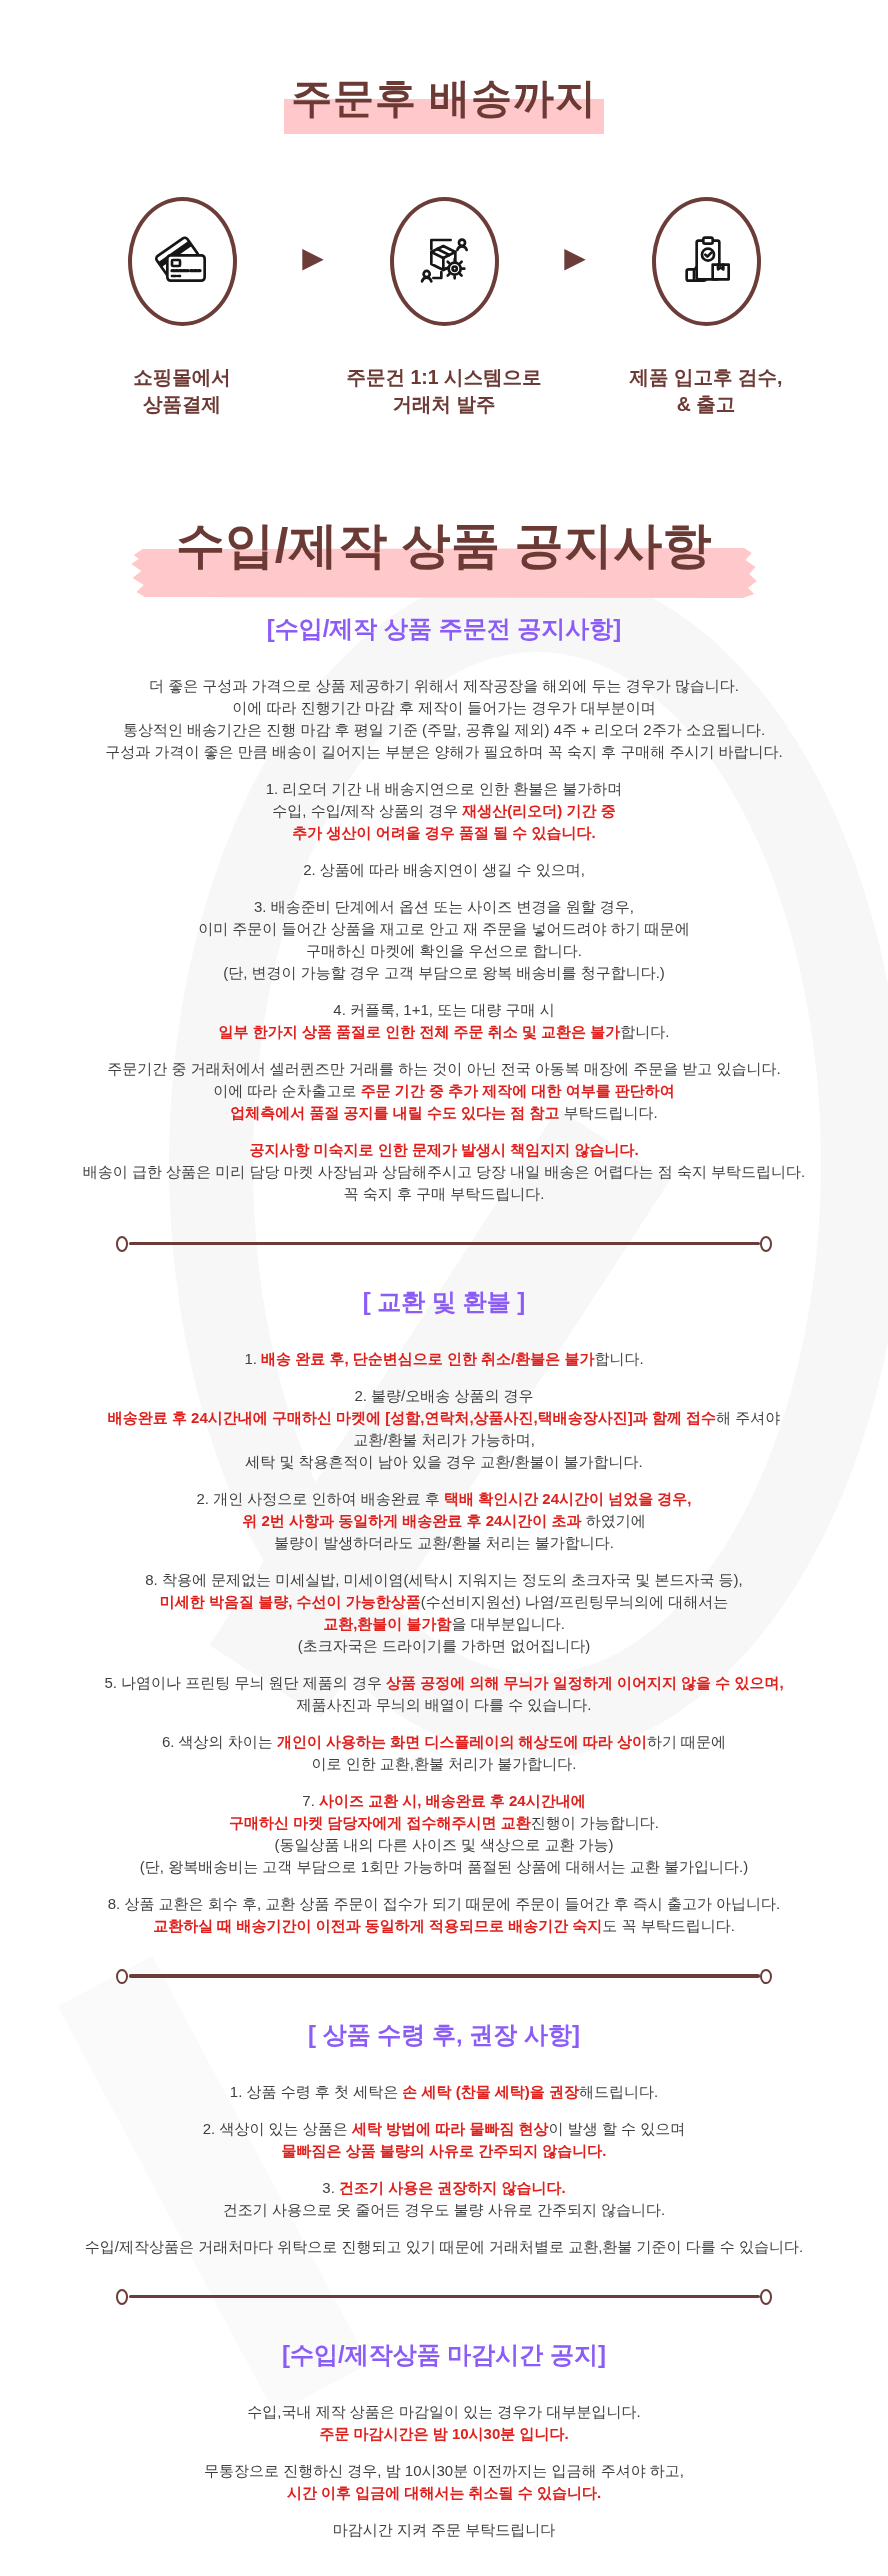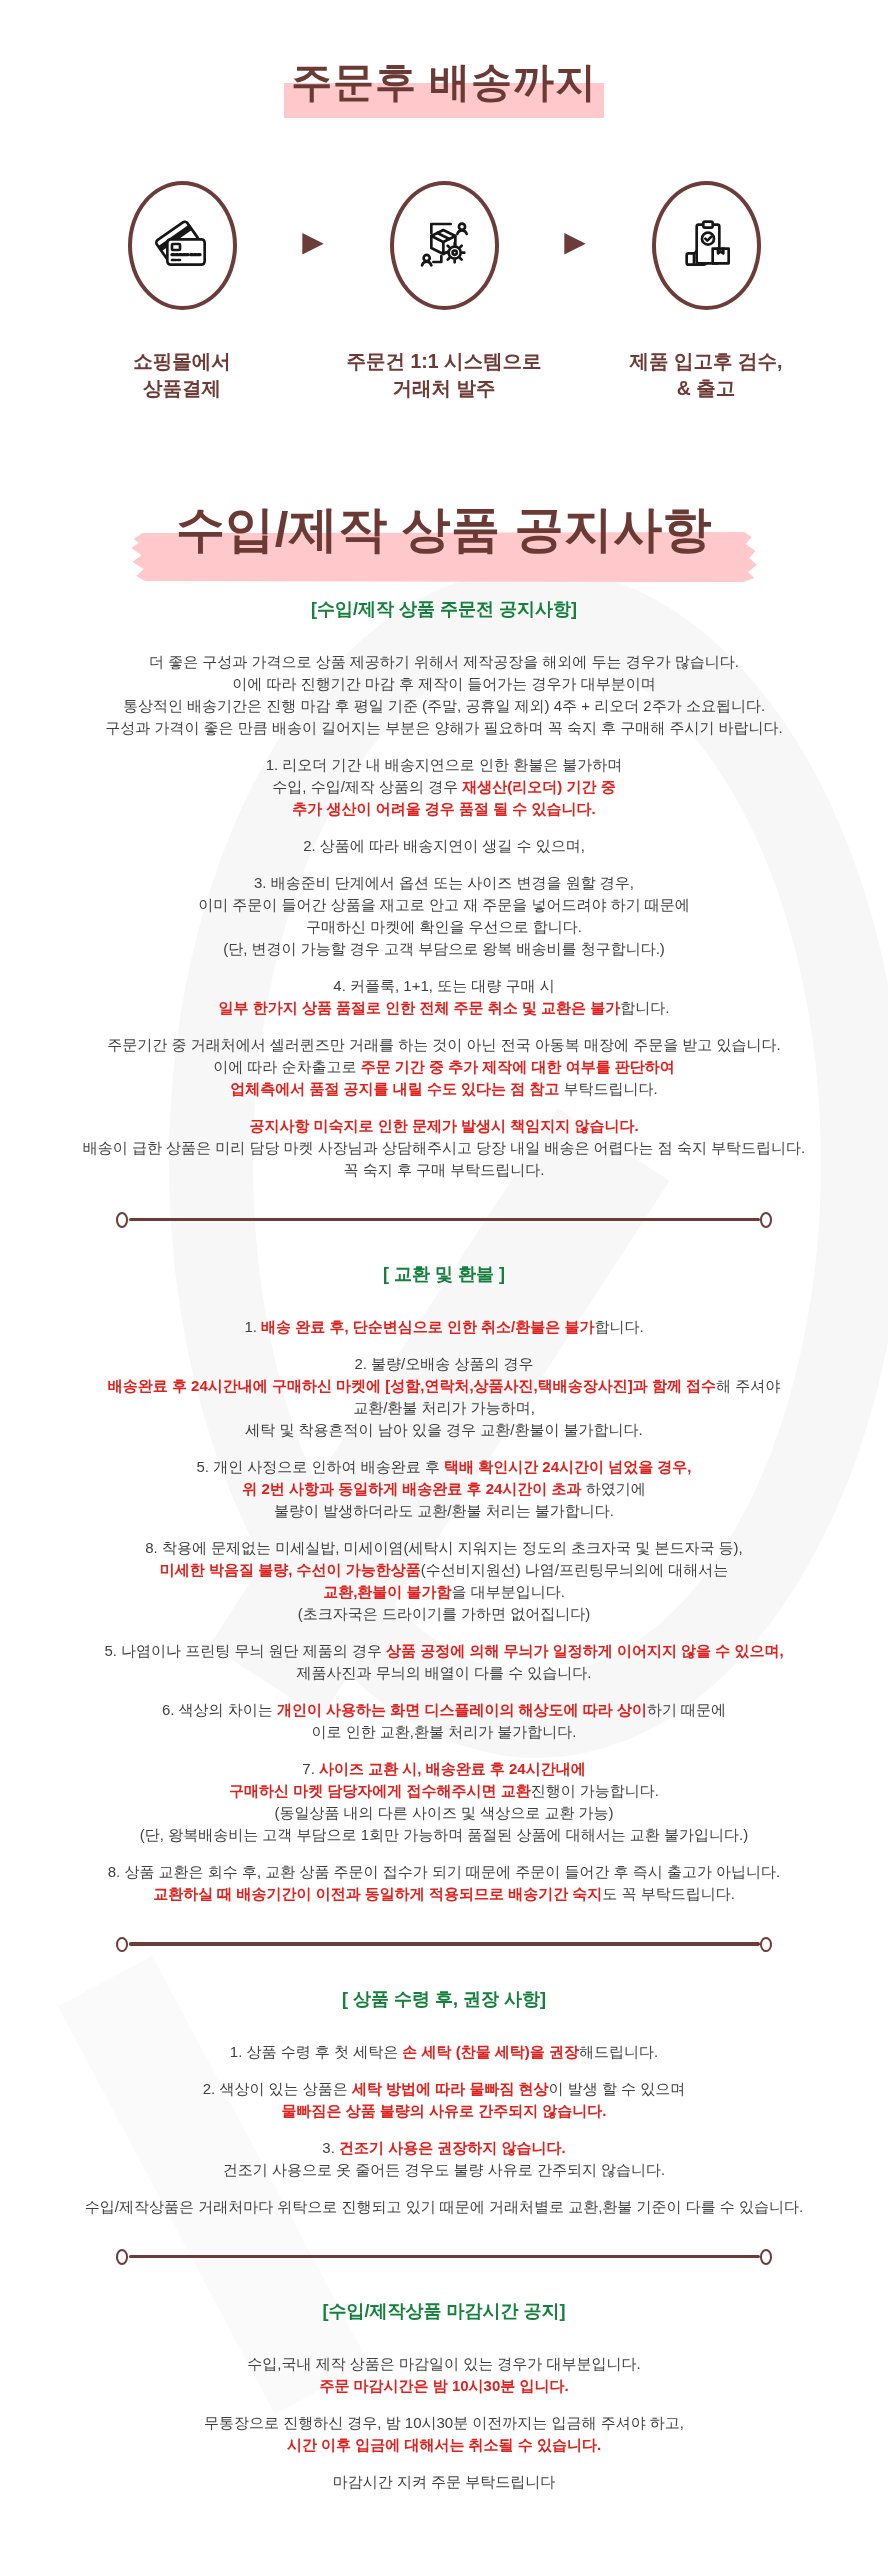--- a/index.html
+++ b/index.html
@@ -8,21 +8,21 @@
 
   
   .wm{position:absolute;z-index:0;pointer-events:none;}
   .wm-ring{top:568px;left:169px;width:568px;height:1022px;border:84px solid #f7f7f8;border-radius:50%;}
   .wm-bar{top:1093px;left:373px;width:133px;height:640px;background:#f7f7f8;transform:rotate(33deg);}
   .wm-bar2{top:1954px;left:160px;width:107px;height:462px;background:#fafafa;transform:rotate(-28deg);}
 
   .content{position:relative;z-index:1;}
 
   
-  .title1-row{text-align:center;padding-top:60px;}
+  .title1-row{text-align:center;padding-top:76px;}
   .title1{display:inline-block;position:relative;font-size:41px;font-weight:800;
           color:#6b3a35;letter-spacing:0.9px;line-height:1.1;}
   .title1::after{content:"";position:absolute;z-index:-1;left:-7px;right:-7px;top:50%;bottom:-13.3px;background:#ffc9cc;}
 
   
   .process{display:flex;justify-content:center;align-items:flex-start;margin-top:76px;}
   .step{width:210px;text-align:center;}
   .circle{width:101px;height:121px;border:4.4px solid #6b3c38;border-radius:50%;
           margin:0 auto;display:flex;align-items:center;justify-content:center;background:#fff;}
   .circle svg{width:64px;height:64px;}
@@ -33,21 +33,21 @@
   .title2-row{text-align:center;margin-top:102px;}
   .title2-wrap{display:inline-block;position:relative;}
   .tape{position:absolute;left:-46px;right:-46px;top:28px;height:50px;background:#ffc9cc;z-index:0;
         clip-path:polygon(0.6% 14%,2% 2%,97.8% 0%,99% 10%,98% 24%,99.6% 38%,98.6% 52%,99.8% 66%,
                           98.4% 80%,99.4% 92%,97.6% 100%,2.4% 98%,1% 88%,2.2% 74%,0.4% 60%,
                           1.8% 46%,0.2% 32%,1.4% 22%);}
   .title2{position:relative;z-index:1;font-size:49px;font-weight:800;color:#6b3a35;letter-spacing:0.4px;line-height:1.05;}
 
   
   .sections{width:817px;margin:0 auto;text-align:center;}
-  .sec-heading{font-size:18px;font-weight:700;color:#15803d;margin:41px 0 30px;}
+  .sec-heading{font-size:24px;font-weight:700;color:#8b5cf6;margin:41px 0 30px;}
   .block{margin:8px 0 15px;}
   .line{font-size:15px;line-height:22px;color:#3f3f3f;}
   .line .n{color:#3f3f3f;font-weight:400;}
   .line .r{color:#e0201c;font-weight:700;}
   .divider{position:relative;width:631px;height:3.6px;background:#6b3c38;border-radius:1.8px;margin:37px auto 21px;}
   .divider::before,.divider::after{content:"";position:absolute;top:-5.3px;width:8px;height:11.5px;
        border:2.7px solid #6b3c38;border-radius:50%;background:#fff;}
   .divider::before{left:-12.4px;}
   .divider::after{right:-12.4px;}
   svg{stroke:#161616;fill:none;stroke-width:4;stroke-linecap:round;stroke-linejoin:round;}
@@ -187,21 +187,21 @@
         <div class="block">
           <div class="line"><span class="n">1. </span><span class="r">배송 완료 후, 단순변심으로 인한 취소/환불은 불가</span><span class="n">합니다.</span></div>
         </div>
         <div class="block">
           <div class="line"><span class="n">2. 불량/오배송 상품의 경우</span></div>
           <div class="line"><span class="r">배송완료 후 24시간내에 구매하신 마켓에 [성함,연락처,상품사진,택배송장사진]과 함께 접수</span><span class="n">해 주셔야</span></div>
           <div class="line"><span class="n">교환/환불 처리가 가능하며,</span></div>
           <div class="line"><span class="n">세탁 및 착용흔적이 남아 있을 경우 교환/환불이 불가합니다.</span></div>
         </div>
         <div class="block">
-          <div class="line"><span class="n">5. 개인 사정으로 인하여 배송완료 후 </span><span class="r">택배 확인시간 24시간이 넘었을 경우,</span></div>
+          <div class="line"><span class="n">2. 개인 사정으로 인하여 배송완료 후 </span><span class="r">택배 확인시간 24시간이 넘었을 경우,</span></div>
           <div class="line"><span class="r">위 2번 사항과 동일하게 배송완료 후 24시간이 초과 </span><span class="n">하였기에</span></div>
           <div class="line"><span class="n">불량이 발생하더라도 교환/환불 처리는 불가합니다.</span></div>
         </div>
         <div class="block">
           <div class="line"><span class="n">8. 착용에 문제없는 미세실밥, 미세이염(세탁시 지워지는 정도의 초크자국 및 본드자국 등),</span></div>
           <div class="line"><span class="r">미세한 박음질 불량, 수선이 가능한상품</span><span class="n">(수선비지원선) 나염/프린팅무늬의에 대해서는</span></div>
           <div class="line"><span class="r">교환,환불이 불가함</span><span class="n">을 대부분입니다.</span></div>
           <div class="line"><span class="n">(초크자국은 드라이기를 가하면 없어집니다)</span></div>
         </div>
         <div class="block">

